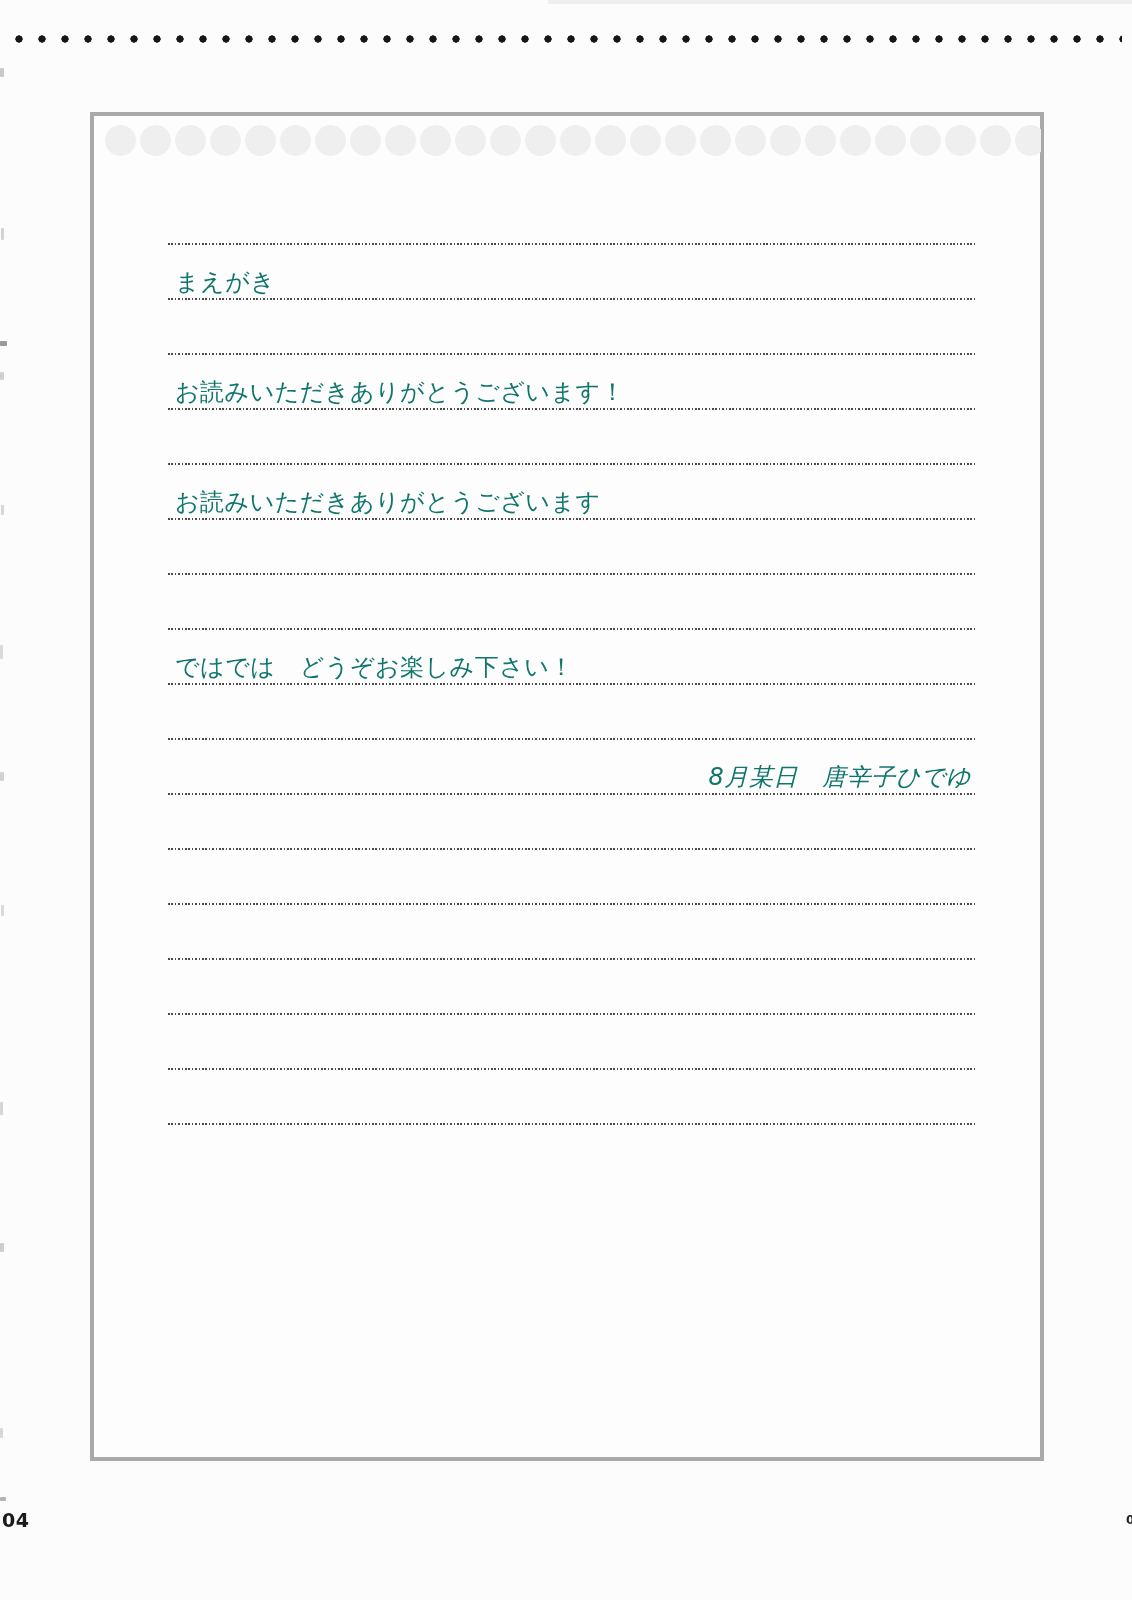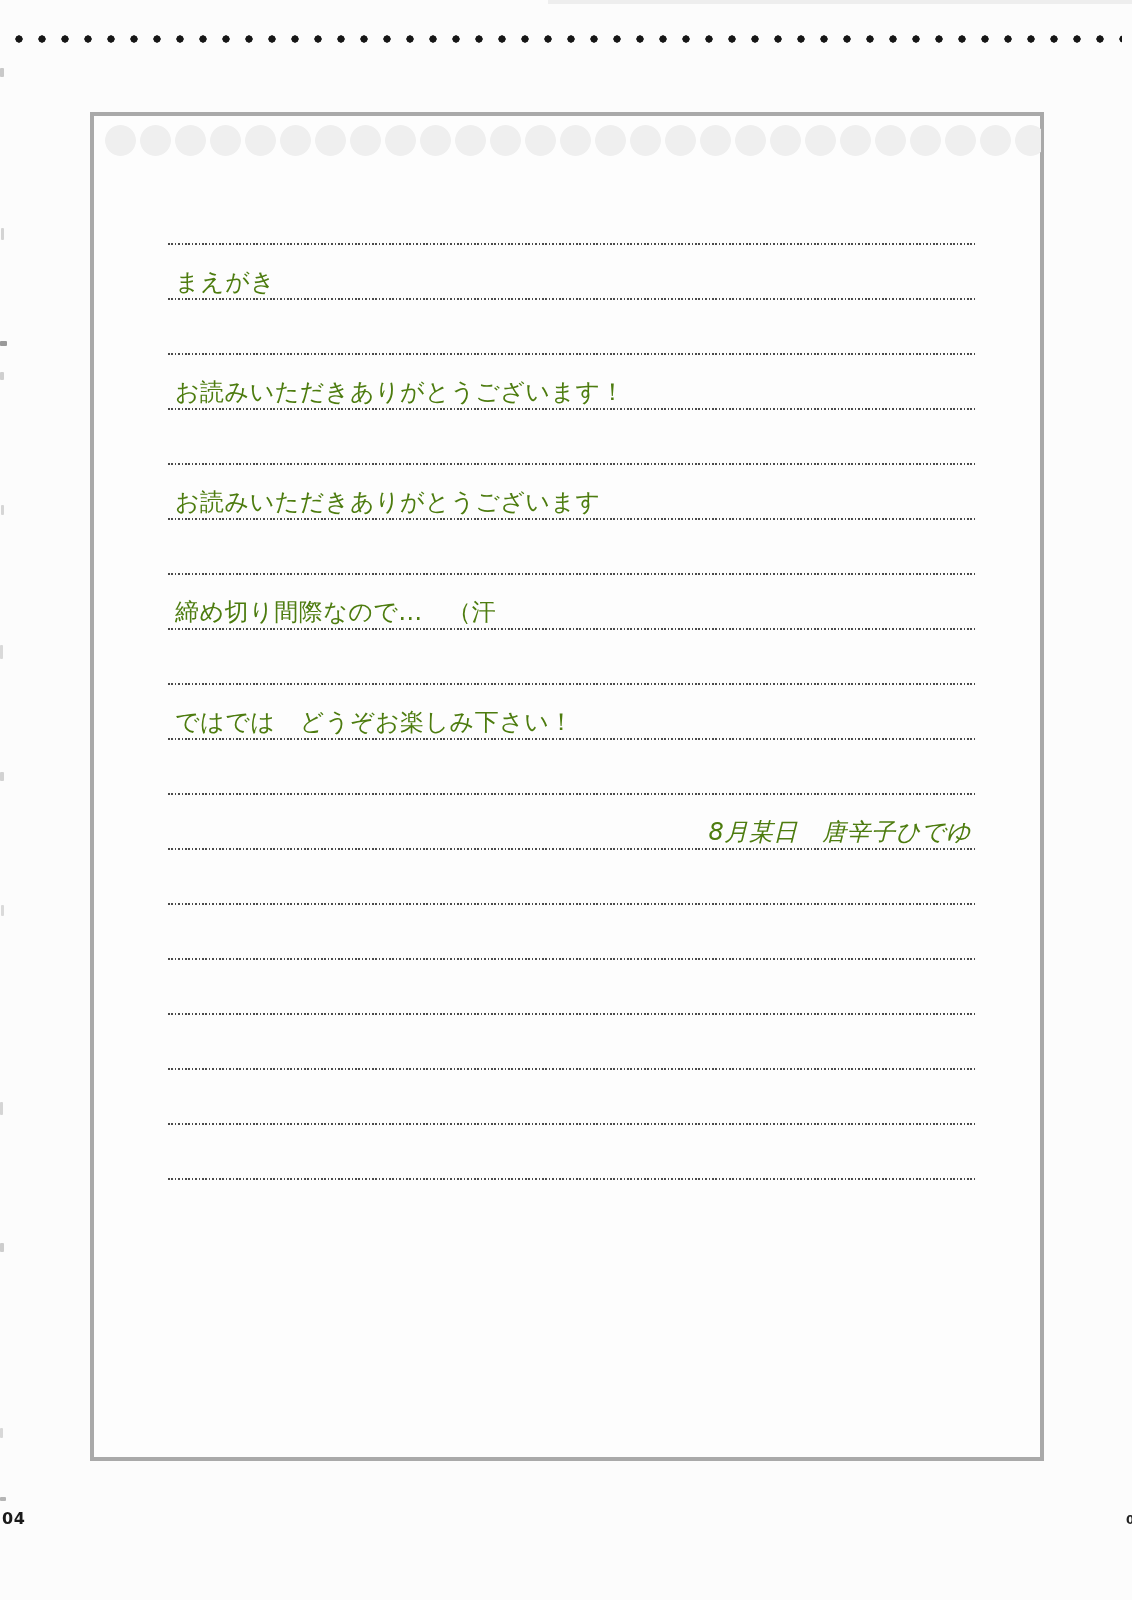--- a/index.html
+++ b/index.html
@@ -57,32 +57,32 @@
   }
   .rule-row::after {
     content: "";
     position: absolute; left: 0; right: 0; bottom: 0;
     height: 2px;
     background: repeating-linear-gradient(90deg, #4a4a4a 0 1.6px, rgba(0,0,0,0) 1.6px 3.4px);
   }
   .line-text {
     font-size: 24px;
     line-height: 1.15;
-    color: #4d7c0f;
+    color: #0f766e;
     padding: 0 0 3px 7px;
     letter-spacing: 0.5px;
     white-space: pre;
   }
   .rule-row.align-right { justify-content: flex-end; }
   .rule-row.align-right .line-text { padding: 0 5px 3px 0; font-style: italic; }
 
   
   .page-num-left {
     position: absolute; left: 2px; top: 1509px;
-    font-size: 16px; font-weight: bold; color: #1a1a1a;
+    font-size: 19px; font-weight: bold; color: #1a1a1a;
     letter-spacing: 0.5px;
   }
   .page-num-right {
     position: absolute; left: 1126px; top: 1513px;
     font-size: 12px; font-weight: bold; color: #222222;
   }
 
   
   .artifacts div { position: absolute; border-radius: 1px; }
   .artifacts div:nth-child(1)  { left: 0; top: 68px;   width: 4px; height: 9px;  background: #c9c9c9; }
@@ -138,23 +138,20 @@
     <div class="rule-row">
       <span class="line-text"></span>
     </div>
     <div class="rule-row">
       <span class="line-text">お読みいただきありがとうございます</span>
     </div>
     <div class="rule-row">
       <span class="line-text"></span>
     </div>
     <div class="rule-row">
-      <span class="line-text">締め切り間際なので…　（汗</span>
-    </div>
-    <div class="rule-row">
       <span class="line-text"></span>
     </div>
     <div class="rule-row">
       <span class="line-text">ではでは　どうぞお楽しみ下さい！</span>
     </div>
     <div class="rule-row">
       <span class="line-text"></span>
     </div>
     <div class="rule-row align-right">
       <span class="line-text">8月某日　唐辛子ひでゆ</span>

